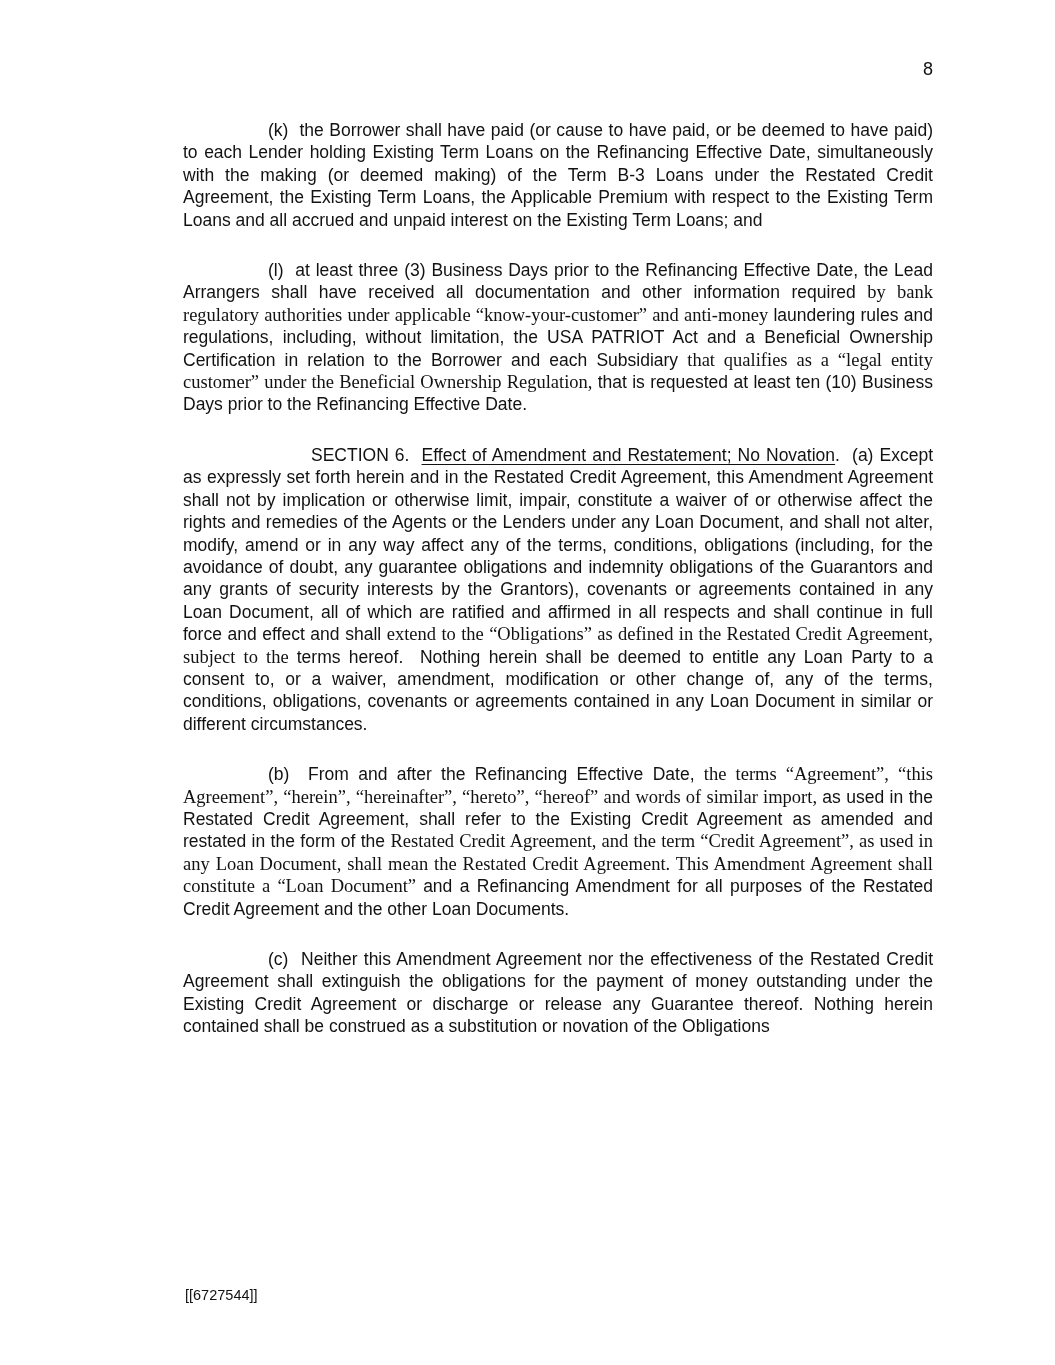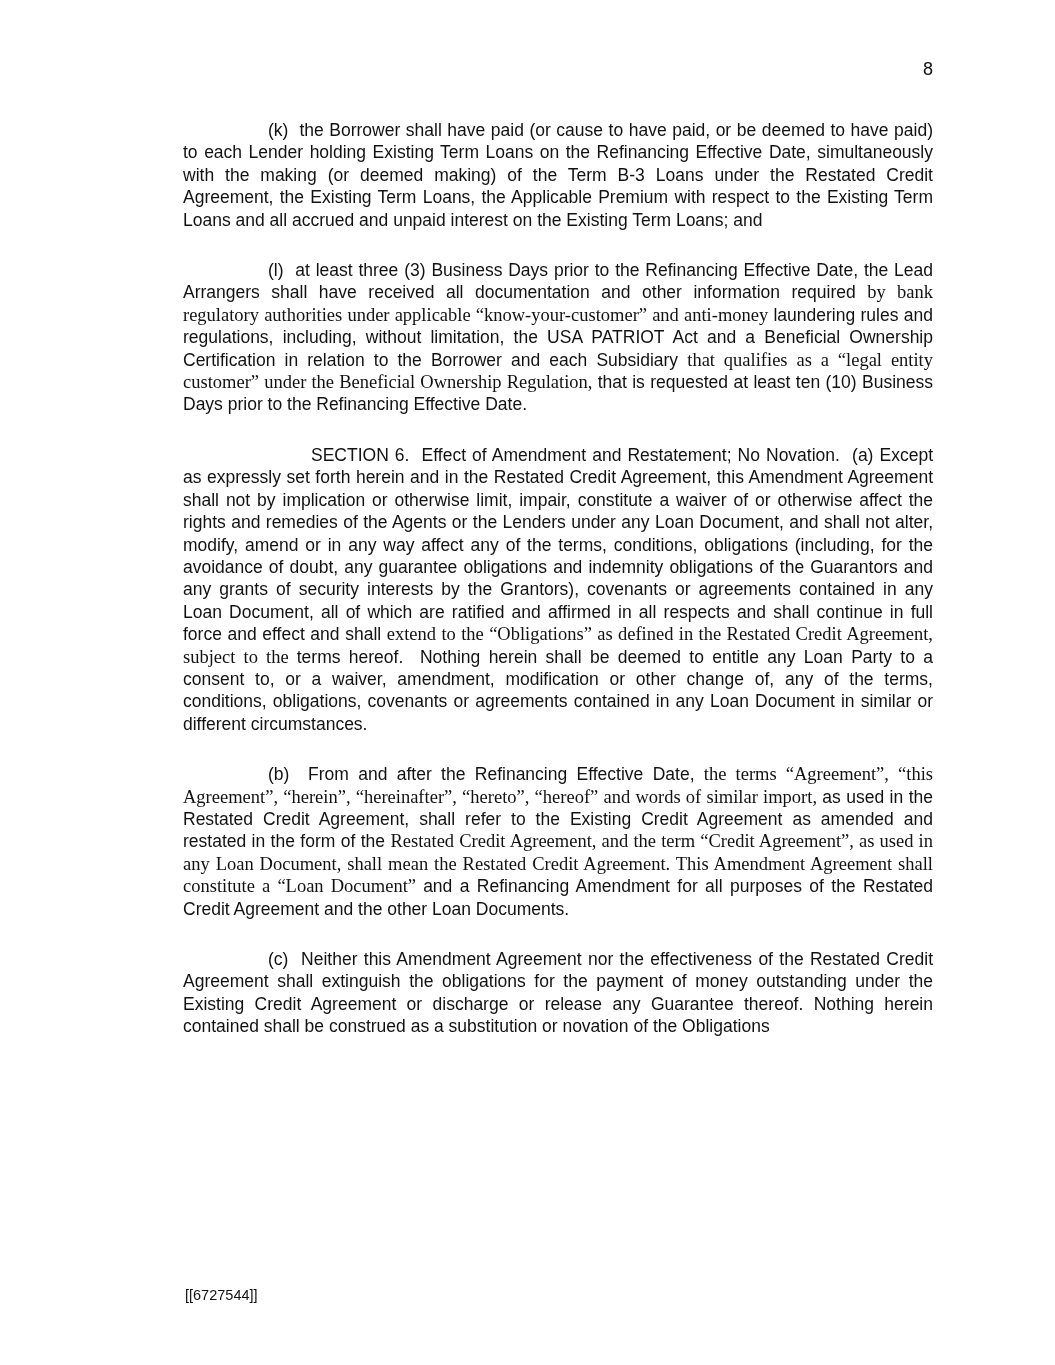--- a/index.html
+++ b/index.html
@@ -44,20 +44,21 @@
   .content p.indented { text-indent: 85px; }
   .content p.section { text-indent: 128px; }
   .seg-sans {
     font-family: "Liberation Sans", sans-serif;
   }
   .seg-serif {
     font-family: "Liberation Serif", serif;
     font-size: 18.5px;
   }
   .u {
+    text-decoration: underline;
     text-underline-offset: 3px;
   }
   .footer {
     position: absolute;
     left: 185px;
     top: 1286px;
     font-size: 14.5px;
     line-height: 18px;
     color: #121212;
     font-family: "Liberation Sans", sans-serif;

